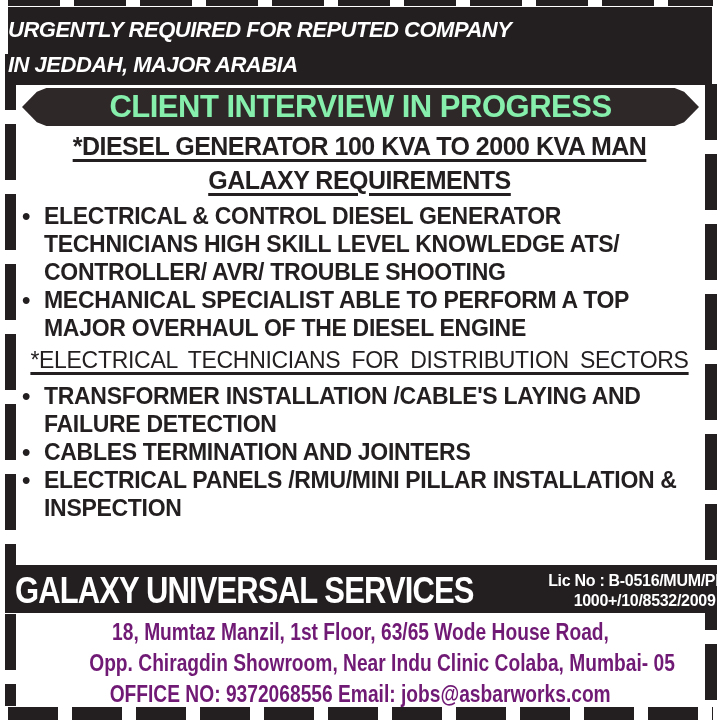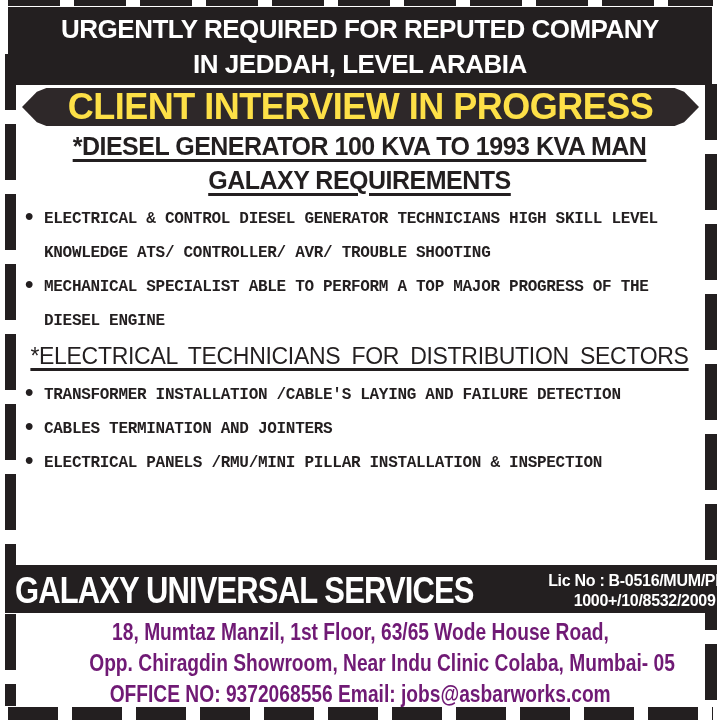--- a/index.html
+++ b/index.html
@@ -32,65 +32,64 @@
   .dash-right {
     position: absolute; top: 84px; bottom: 16px; right: 4px; width: 12px;
     background: repeating-linear-gradient(to bottom, #231f20 0 56px, transparent 56px 70px);
   }
 
   
   .top-banner {
     position: absolute; top: 7px; left: 8px; right: 9px; height: 78px;
     background: #231f20;
     color: #ffffff;
-    text-align: center;
     padding-top: 5px;
     font-weight: bold;
-    font-size: 26px;
+    font-size: 22px;
     line-height: 35px;
     letter-spacing: -0.5px;
+    font-style: italic;
   }
   .top-banner span { display: block; }
 
   
   .ribbon-wrap {
     position: absolute; top: 88px; left: 22px; right: 22px; height: 38px;
   }
   .ribbon {
     width: 100%; height: 100%;
     background: #2e2829;
     clip-path: polygon(0 50%, 2.2% 10%, 3.6% 0, 96.4% 0, 97.8% 10%, 100% 50%, 97.8% 90%, 96.4% 100%, 3.6% 100%, 2.2% 90%);
-    color: #fde047;
-    text-align: center;
-    font-weight: bold;
-    font-size: 36px;
+    color: #86efac;
+    text-align: center;
+    font-weight: bold;
+    font-size: 31px;
     line-height: 38px;
     letter-spacing: -0.5px;
   }
 
   
   .content {
     position: absolute; top: 129px; left: 20px; right: 22px;
   }
   .heading { text-align: center; font-weight: bold; font-size: 25px; line-height: 34px; letter-spacing: -0.5px; }
   .heading span {
     display: inline-block;
     text-decoration: underline;
     text-decoration-thickness: 2.5px;
     text-underline-offset: 4px;
   }
   ul.jobs { list-style: none; margin-top: 5px; }
   ul.jobs li {
     position: relative;
     padding-left: 24px;
     font-weight: bold;
-    font-size: 16px;
-    line-height: 34px;
+    font-size: 23px;
+    line-height: 28px;
     letter-spacing: -0.3px;
-    font-family: Liberation Mono, monospace;
   }
   ul.jobs li::before {
     content: "\2022";
     position: absolute; left: 2px; top: 0;
     font-size: 24px;
   }
   .subheading {
     text-align: center;
     font-weight: normal;
     font-size: 23px;
@@ -160,37 +159,37 @@
 
 <div class="ad">
 
   <div class="dash-top"></div>
   <div class="dash-bottom"></div>
   <div class="dash-left"></div>
   <div class="dash-right"></div>
 
   <div class="top-banner">
     <span>URGENTLY REQUIRED FOR REPUTED COMPANY</span>
-    <span>IN JEDDAH, LEVEL ARABIA</span>
+    <span>IN JEDDAH, MAJOR ARABIA</span>
   </div>
 
   <div class="ribbon-wrap">
     <div class="ribbon">CLIENT INTERVIEW IN PROGRESS</div>
   </div>
 
   <div class="content">
 
     <div class="heading">
-      <span>*DIESEL GENERATOR 100 KVA TO 1993 KVA MAN</span><br>
+      <span>*DIESEL GENERATOR 100 KVA TO 2000 KVA MAN</span><br>
       <span>GALAXY REQUIREMENTS</span>
     </div>
 
     <ul class="jobs">
       <li>ELECTRICAL &amp; CONTROL DIESEL GENERATOR TECHNICIANS HIGH SKILL LEVEL KNOWLEDGE ATS/ CONTROLLER/ AVR/ TROUBLE SHOOTING</li>
-      <li>MECHANICAL SPECIALIST ABLE TO PERFORM A TOP MAJOR PROGRESS OF THE DIESEL ENGINE</li>
+      <li>MECHANICAL SPECIALIST ABLE TO PERFORM A TOP MAJOR OVERHAUL OF THE DIESEL ENGINE</li>
     </ul>
 
     <div class="subheading">
       <span>*ELECTRICAL TECHNICIANS FOR DISTRIBUTION SECTORS</span>
     </div>
 
     <ul class="jobs">
       <li>TRANSFORMER INSTALLATION /CABLE'S LAYING AND FAILURE DETECTION</li>
       <li>CABLES TERMINATION AND JOINTERS</li>
       <li>ELECTRICAL PANELS /RMU/MINI PILLAR INSTALLATION &amp; INSPECTION</li>

